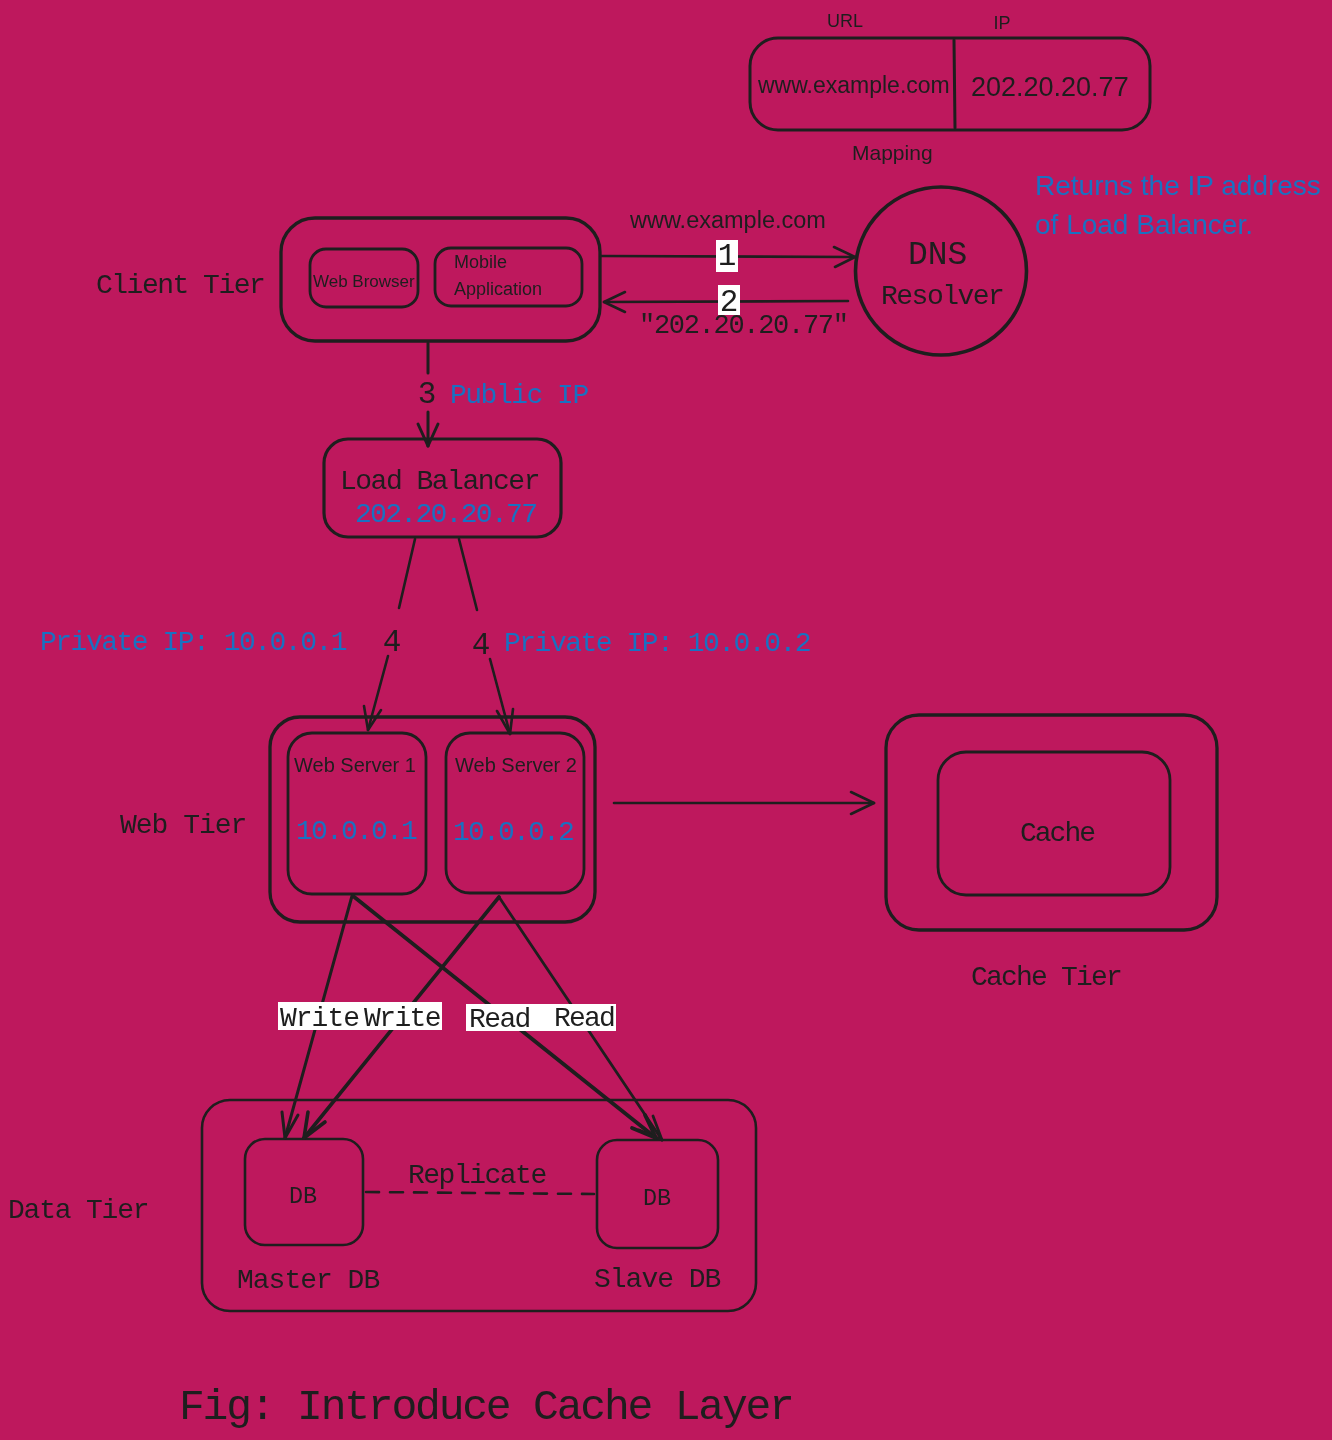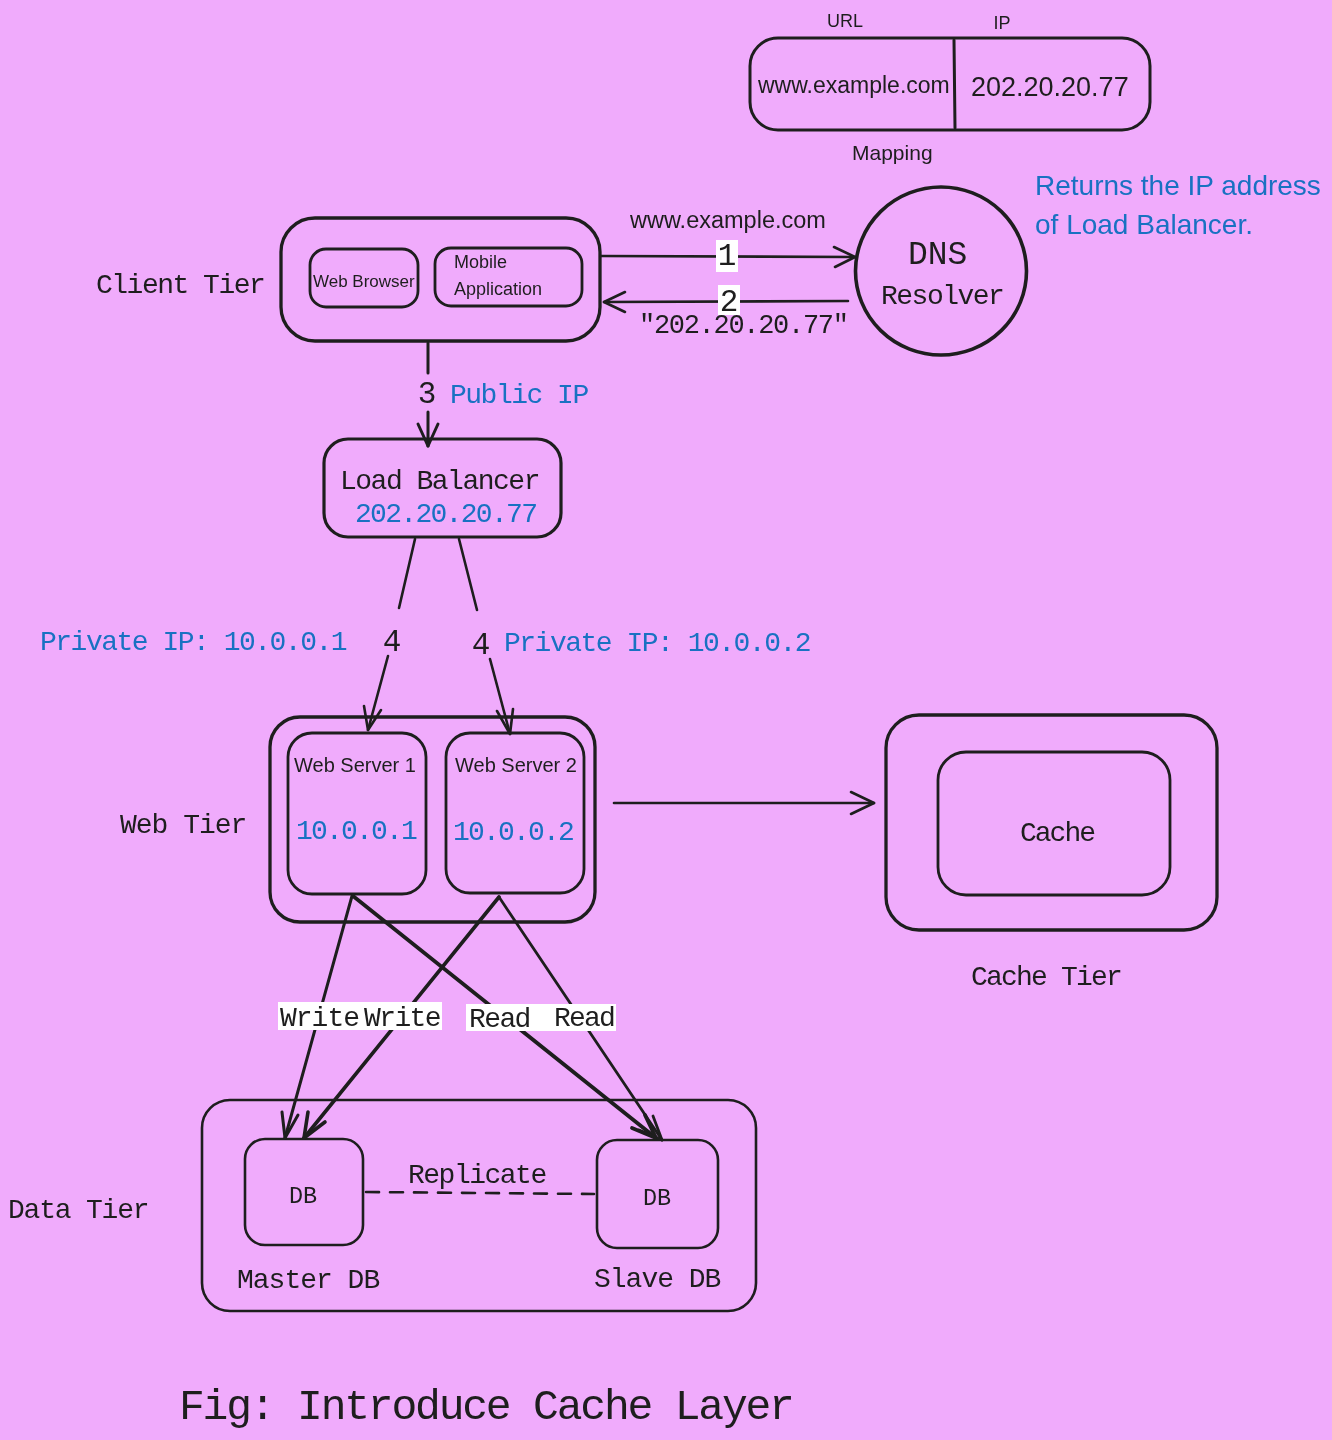--- a/index.html
+++ b/index.html
@@ -1,16 +1,16 @@
 <!DOCTYPE html>
 <html><head>
 <meta charset="utf-8">
 <style>
   html,body{margin:0;padding:0;background:#ffffff;}
-  .wrap{width:1332px;height:1440px;position:relative;background:#f0abfc;overflow:hidden;}
+  .wrap{width:1332px;height:1440px;position:relative;background:#be185d;overflow:hidden;}
   svg{display:block;}
   text{fill:#1e1e1e;}
   .sans{font-family:"Liberation Sans",sans-serif;}
   .mono{font-family:"Liberation Mono",monospace;}
   .blue{fill:#1971c2;}
 </style>
 </head>
 <body>
 <div class="wrap">
 <svg width="1332" height="1440" viewBox="0 0 1332 1440">

